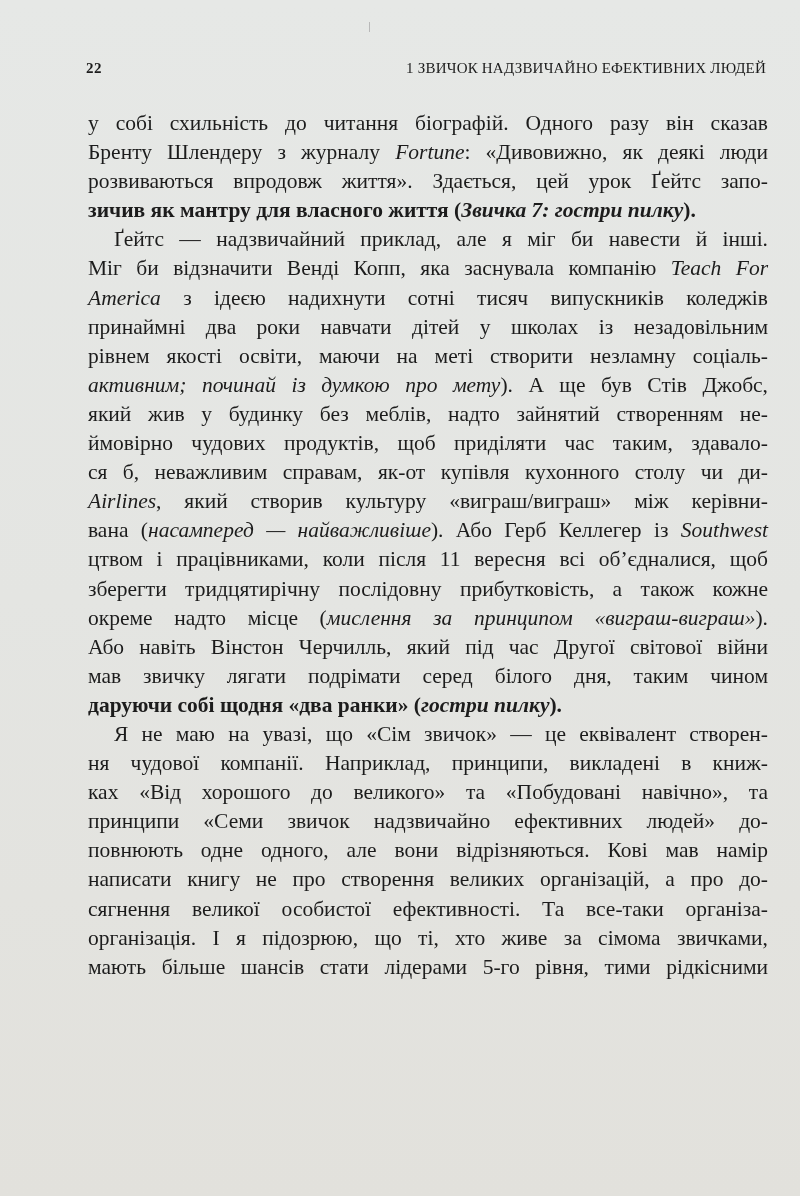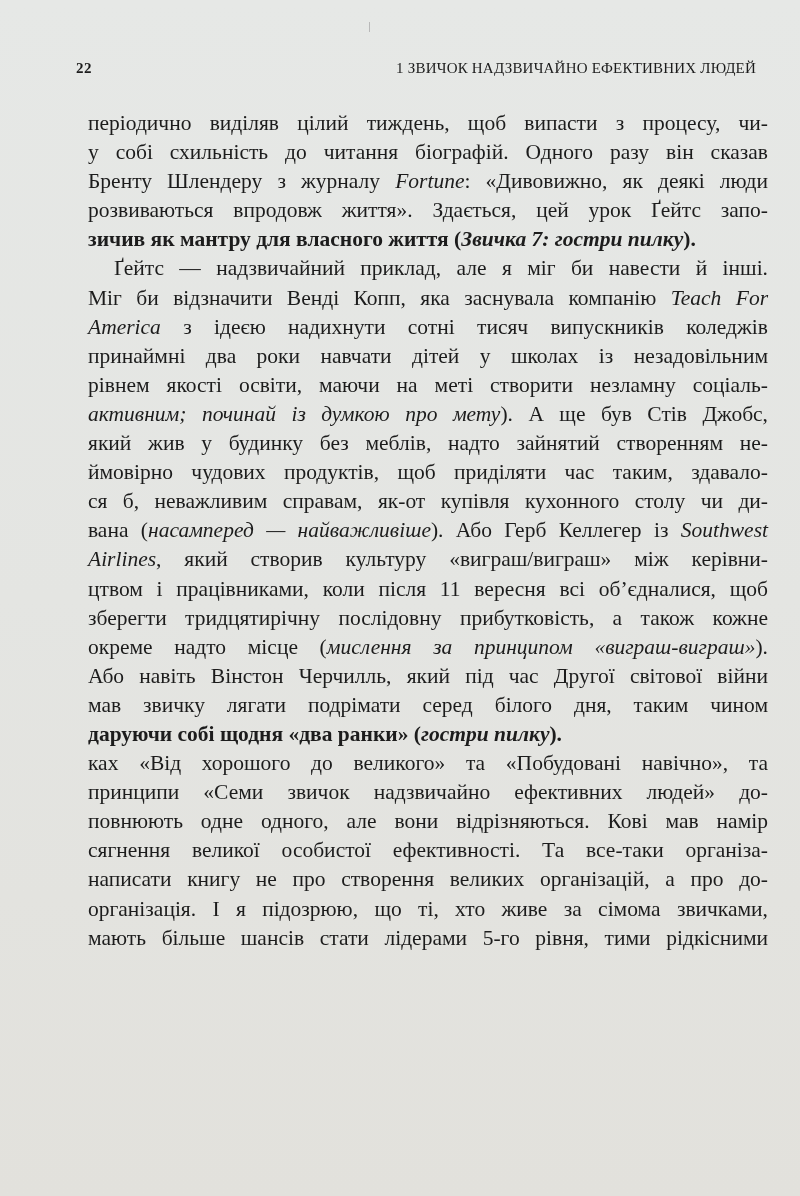--- a/index.html
+++ b/index.html
@@ -16,21 +16,21 @@
       color: #1c1c1c;
     }
     .page {
       position: absolute;
       left: 0; top: 0;
       width: 800px; height: 1196px;
     }
     .running-head {
       position: absolute;
       top: 60px;
-      left: 76px;
+      left: 86px;
       width: 680px;
       height: 24px;
     }
     .page-number {
       position: absolute;
       left: 0;
       top: 0;
       font-size: 15px;
       font-weight: bold;
       letter-spacing: 0.5px;
@@ -81,43 +81,44 @@
 
 <div class="page">
   <div class="mark"></div>
 
   <div class="running-head">
     <span class="page-number">22</span>
     <span class="running-title">1 ЗВИЧОК НАДЗВИЧАЙНО ЕФЕКТИВНИХ ЛЮДЕЙ</span>
   </div>
 
   <div class="body-text" id="body-text">
-      <div class="line"><span class="seg">періодично виділяв цілий тиждень, щоб випасти з процесу, чи-</span></div>
       <div class="line"><span class="seg">у собі схильність до читання біографій. Одного разу він сказав</span></div>
       <div class="line"><span class="seg">Бренту Шлендеру з журналу </span><span class="seg it">Fortune</span><span class="seg">: «Дивовижно, як деякі люди</span></div>
       <div class="line"><span class="seg">розвиваються впродовж життя». Здається, цей урок Ґейтс запо-</span></div>
       <div class="line last last"><span class="seg">зичив як мантру для власного життя (</span><span class="seg it">Звичка 7: гостри пилку</span><span class="seg">).</span></div>
       <div class="line indent"><span class="seg">Ґейтс — надзвичайний приклад, але я міг би навести й інші.</span></div>
       <div class="line"><span class="seg">Міг би відзначити Венді Копп, яка заснувала компанію </span><span class="seg it">Teach For</span></div>
       <div class="line"><span class="seg it">America</span><span class="seg"> з ідеєю надихнути сотні тисяч випускників коледжів</span></div>
       <div class="line"><span class="seg">принаймні два роки навчати дітей у школах із незадовільним</span></div>
       <div class="line"><span class="seg">рівнем якості освіти, маючи на меті створити незламну соціаль-</span></div>
       <div class="line"><span class="seg it">активним; починай із думкою про мету</span><span class="seg">). А ще був Стів Джобс,</span></div>
       <div class="line"><span class="seg">який жив у будинку без меблів, надто зайнятий створенням не-</span></div>
       <div class="line"><span class="seg">ймовірно чудових продуктів, щоб приділяти час таким, здавало-</span></div>
       <div class="line"><span class="seg">ся б, неважливим справам, як-от купівля кухонного столу чи ди-</span></div>
+      <div class="line"><span class="seg it">Airlines</span><span class="seg">, який створив культуру «виграш/виграш» між керівни-</span></div>
       <div class="line"><span class="seg">вана (</span><span class="seg it">насамперед — найважливіше</span><span class="seg">). Або Герб Келлегер із </span><span class="seg it">Southwest</span></div>
-      <div class="line"><span class="seg it">Airlines</span><span class="seg">, який створив культуру «виграш/виграш» між керівни-</span></div>
       <div class="line"><span class="seg">цтвом і працівниками, коли після 11 вересня всі об’єдналися, щоб</span></div>
       <div class="line"><span class="seg">зберегти тридцятирічну послідовну прибутковість, а також кожне</span></div>
       <div class="line"><span class="seg">окреме надто місце (</span><span class="seg it">мислення за принципом «виграш-виграш»</span><span class="seg">).</span></div>
       <div class="line"><span class="seg">Або навіть Вінстон Черчилль, який під час Другої світової війни</span></div>
       <div class="line"><span class="seg">мав звичку лягати подрімати серед білого дня, таким чином</span></div>
       <div class="line last last"><span class="seg">даруючи собі щодня «два ранки» (</span><span class="seg it">гостри пилку</span><span class="seg">).</span></div>
+      <div class="line indent"><span class="seg">Я не маю на увазі, що «Сім звичок» — це еквівалент створен-</span></div>
+      <div class="line"><span class="seg">ня чудової компанії. Наприклад, принципи, викладені в книж-</span></div>
       <div class="line"><span class="seg">ках «Від хорошого до великого» та «Побудовані навічно», та</span></div>
       <div class="line"><span class="seg">принципи «Семи звичок надзвичайно ефективних людей» до-</span></div>
       <div class="line"><span class="seg">повнюють одне одного, але вони відрізняються. Кові мав намір</span></div>
+      <div class="line"><span class="seg">написати книгу не про створення великих організацій, а про до-</span></div>
       <div class="line"><span class="seg">сягнення великої особистої ефективності. Та все-таки організа-</span></div>
-      <div class="line"><span class="seg">написати книгу не про створення великих організацій, а про до-</span></div>
       <div class="line"><span class="seg">організація. І я підозрюю, що ті, хто живе за сімома звичками,</span></div>
       <div class="line"><span class="seg">мають більше шансів стати лідерами 5-го рівня, тими рідкісними</span></div>
     </div>
 </div>
 
 </body></html>

